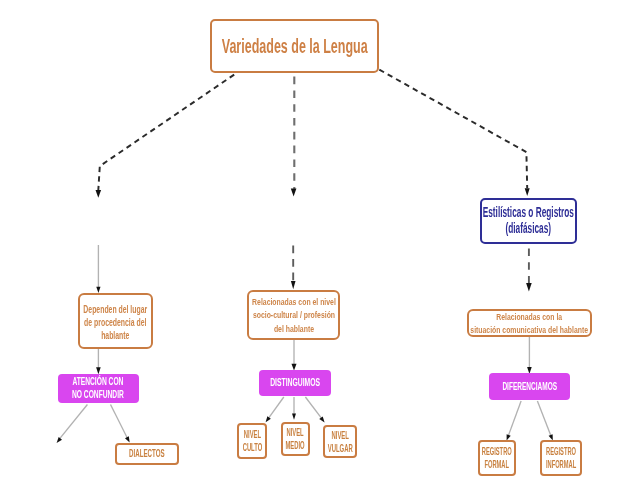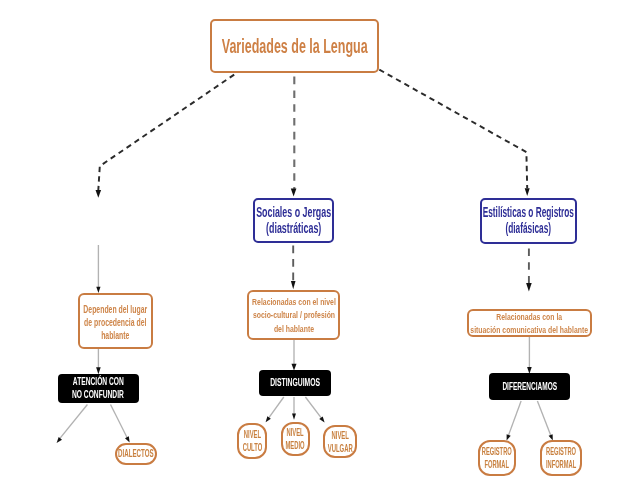--- a/index.html
+++ b/index.html
@@ -30,40 +30,40 @@
   
   .odesc{border:2px solid #C97C42;border-radius:6px;background:#fff;}
   .odesc .lbl{color:#CE8549;font-size:9.7px;line-height:13.1px;transform:scaleX(0.71);}
   #n-geodesc{left:62px;top:293px;width:75px;height:56px;margin-left:16px;}
   #n-geodesc .lbl{font-size:10.2px;transform:scaleX(0.675);position:relative;top:1.5px;}
   #n-socdesc{left:247px;top:290px;width:93px;height:50px;}
   #n-estdesc{left:466.5px;top:309px;width:125.5px;height:28px;}
   #n-estdesc .lbl{transform:scaleX(0.707);}
 
   
-  .ofill{background:#000000;border-radius:4px;text-align:right;}
+  .ofill{background:#d946ef;border-radius:4px;}
   .ofill .lbl{color:#fff;font-size:10px;line-height:12.3px;transform:scaleX(0.667);
               position:relative;top:0.5px;}
   #n-atencion{left:57.5px;top:374px;width:81.5px;height:28.5px;border-radius:4px;}
   #n-disting{left:259px;top:370px;width:72px;height:26px;}
   #n-disting .lbl{font-size:10.4px;transform:scaleX(0.655);}
   #n-diferen{left:489px;top:373px;width:81px;height:27px;}
   #n-diferen .lbl{font-size:10.2px;transform:scaleX(0.64);}
 
   
-  .osmall{border:2px solid #C97C42;border-radius:12px;background:#fff;}
+  .osmall{border:2px solid #C97C42;border-radius:4px;background:#fff;}
   .osmall .lbl{color:#C8803F;font-size:11.4px;line-height:13.4px;transform:scaleX(0.52);}
   #n-dialectos .lbl{transform:scaleX(0.543);}
   #n-nivelculto .lbl{font-size:11px;line-height:13px;transform:scaleX(0.53);}
   #n-nivelmedio .lbl{font-size:11px;line-height:13px;transform:scaleX(0.53);}
   #n-nivelvulgar .lbl{font-size:11px;line-height:13px;transform:scaleX(0.54);}
   #n-regformal .lbl{transform:scaleX(0.504);line-height:13.5px;}
   #n-reginformal .lbl{transform:scaleX(0.504);line-height:13.5px;}
   #n-lenguas{left:28px;top:444px;width:37px;height:21px;margin-top:36px;}
-  #n-dialectos{left:115px;top:443px;width:42px;height:22px;}
+  #n-dialectos{left:115px;top:443px;width:64px;height:22px;}
   #n-nivelculto{left:237px;top:423px;width:30px;height:36px;}
   #n-nivelmedio{left:281px;top:422px;width:29px;height:34px;}
   #n-nivelvulgar{left:323px;top:425px;width:34px;height:33px;}
   #n-regformal{left:478px;top:440px;width:38px;height:36px;}
   #n-reginformal{left:540px;top:440px;width:42px;height:36px;}
 </style>
 </head>
 <body>
 
 <div id="stage">
@@ -138,24 +138,20 @@
     <g>
       <line x1="537.4" y1="401" x2="550.9" y2="435.7" stroke="#b2b2b2" stroke-width="1.35"></line>
       <polygon points="548.62,435.79 552.63,434.23 552.80,440.60" fill="#121212"></polygon>
     </g>
   </svg>
 
   <div class="node" id="n-root">
     <span class="lbl">Variedades de la Lengua</span>
   </div>
 
-  <div class="node blue" id="n-soc">
-    <span class="lbl">Sociales o Jergas
-(diastráticas)</span>
-  </div>
   <div class="node blue" id="n-est">
     <span class="lbl">Estilísticas o Registros
 (diafásicas)</span>
   </div>
 
   <div class="node odesc" id="n-geodesc">
     <span class="lbl">Dependen del lugar
 de procedencia del
 hablante</span>
   </div>

